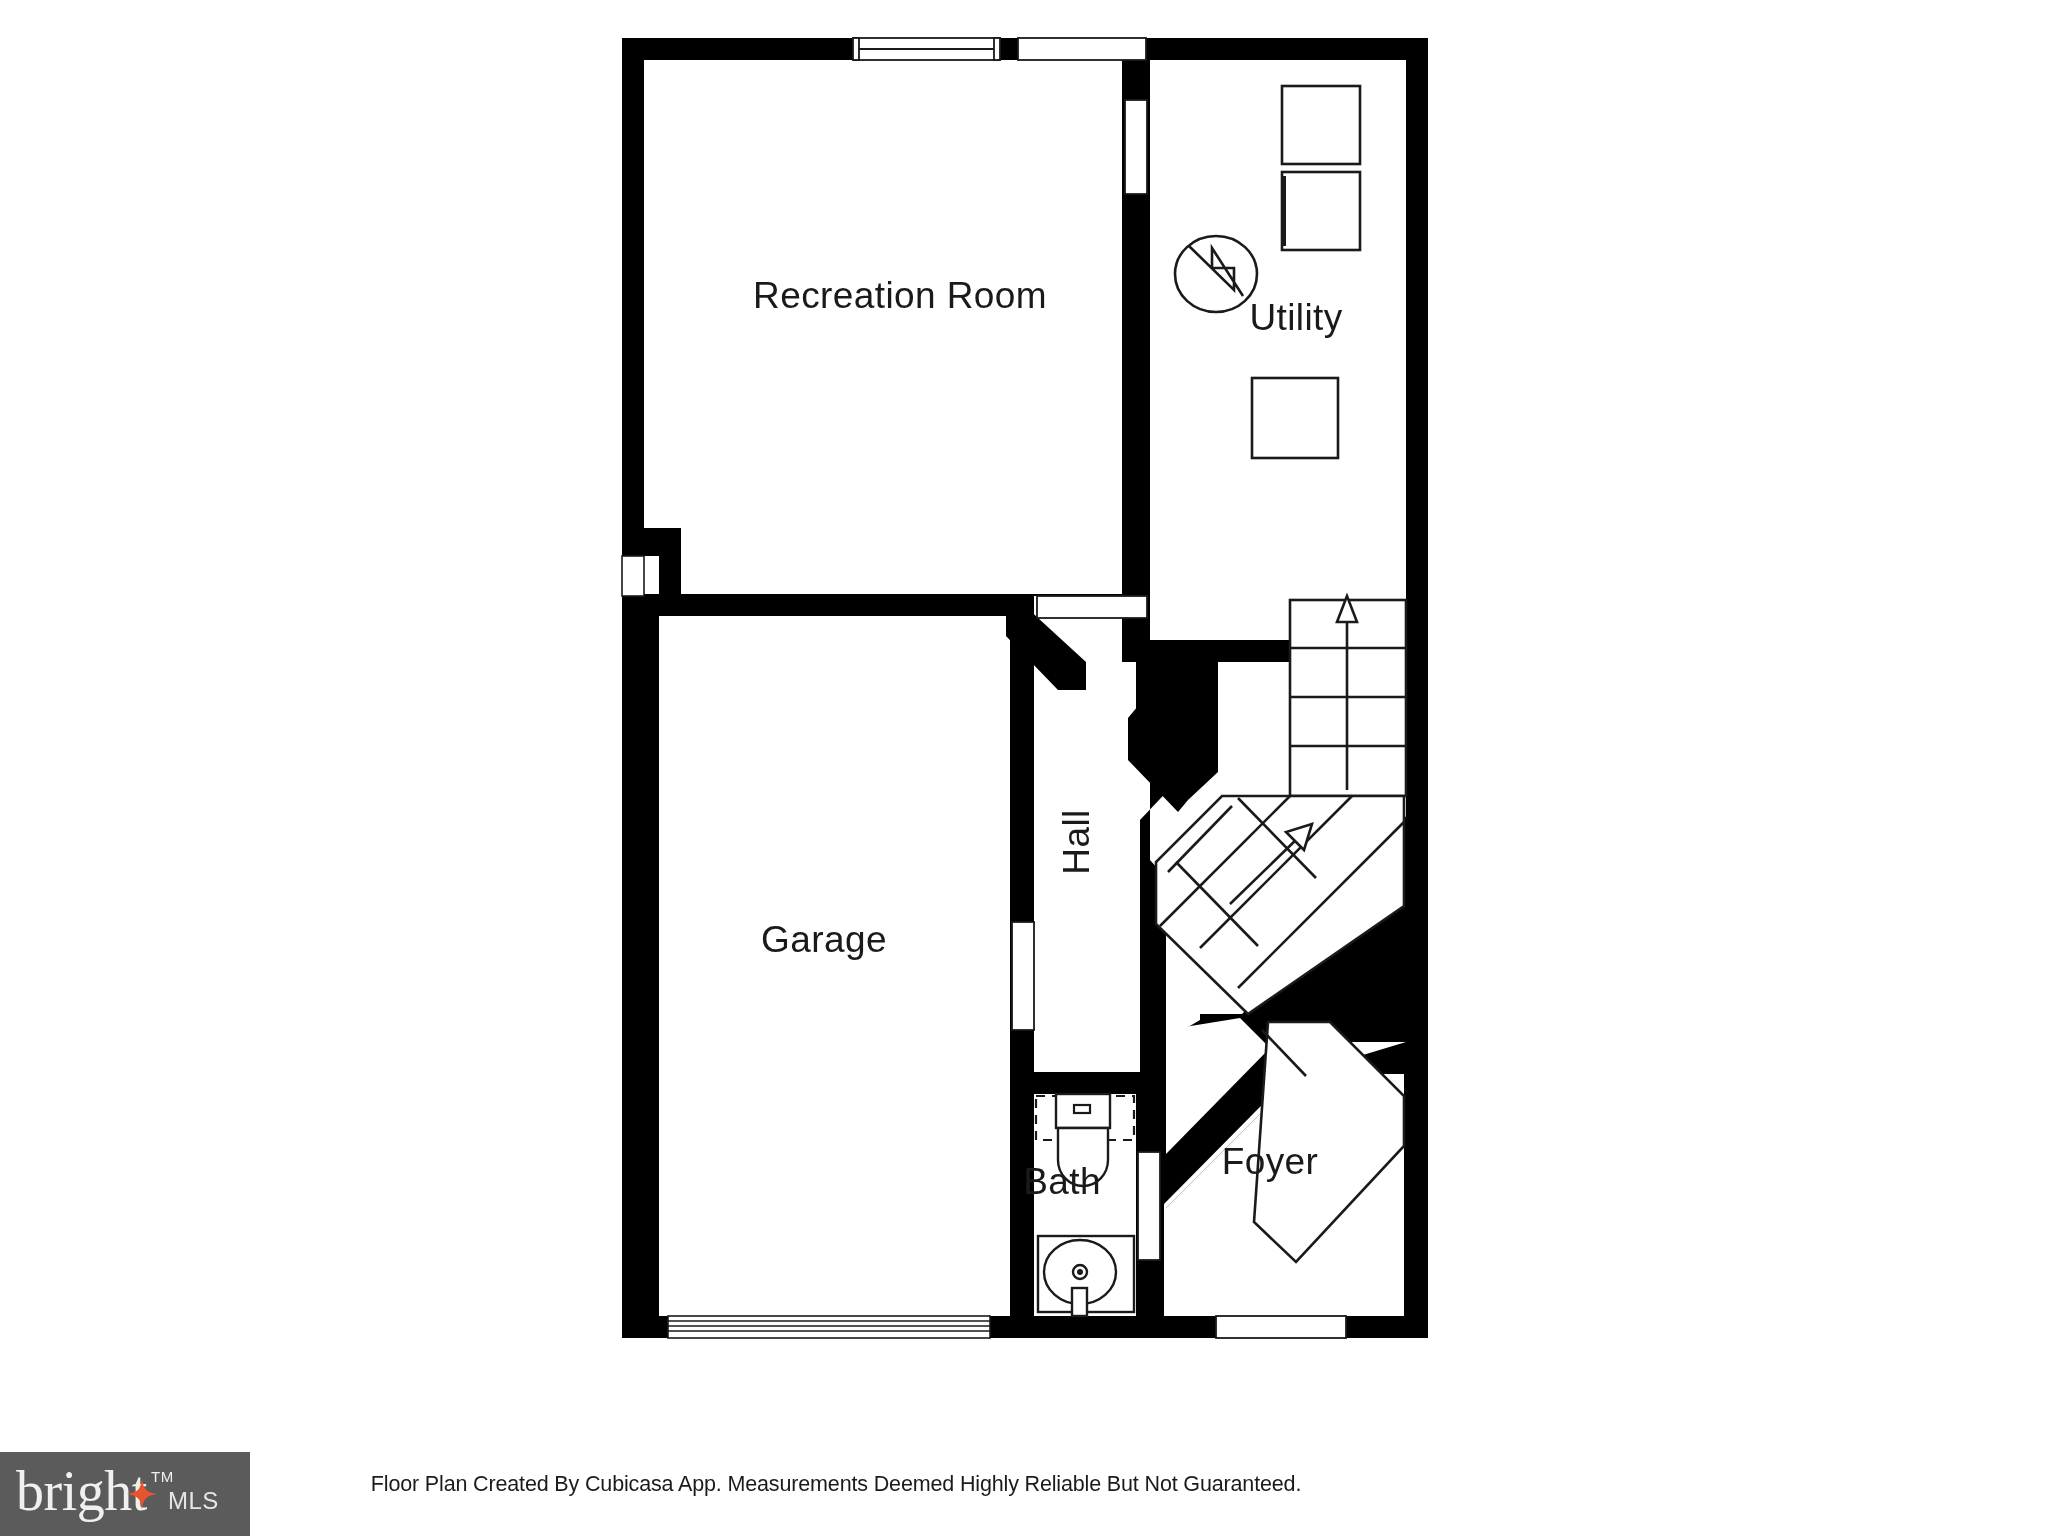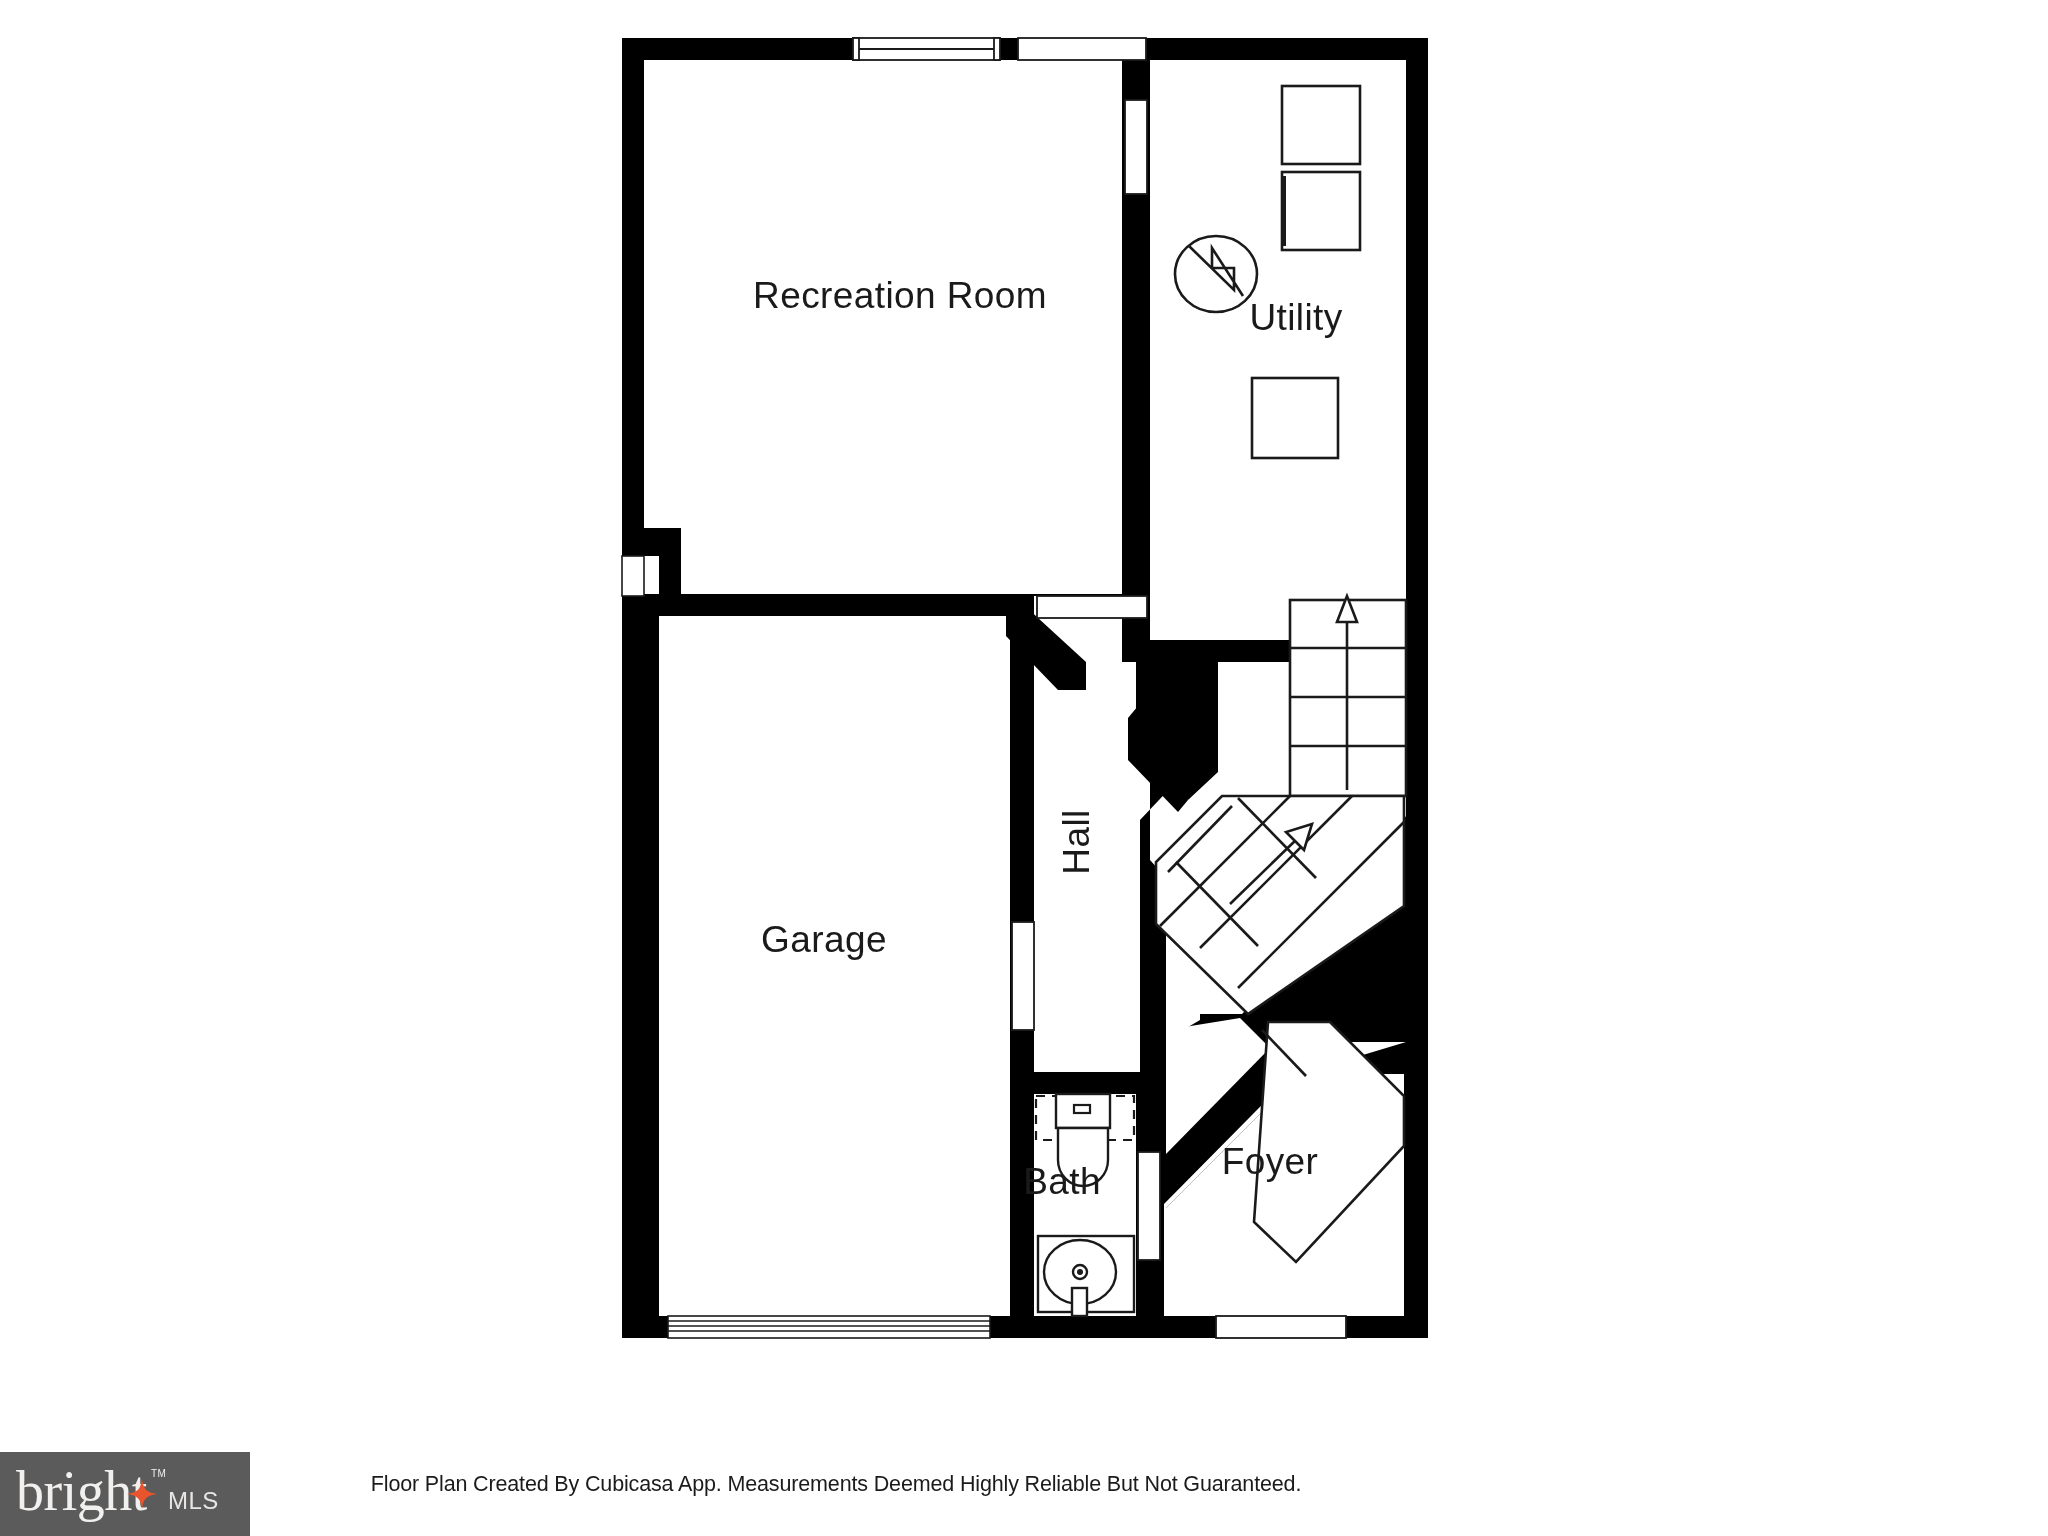--- a/index.html
+++ b/index.html
@@ -89,21 +89,21 @@
     left: 111px;
     top: 17px;
     width: 30px;
     height: 30px;
   }
   .logo-tm {
     position: absolute;
     left: 135px;
     top: 6px;
     font-family: "Liberation Sans", sans-serif;
-    font-size: 10px;
+    font-size: 15px;
     color: #f2f0ee;
     letter-spacing: 0.5px;
   }
   .logo-mls {
     position: absolute;
     left: 152px;
     top: 20px;
     font-family: "Liberation Sans", sans-serif;
     font-size: 24px;
     line-height: 38px;

